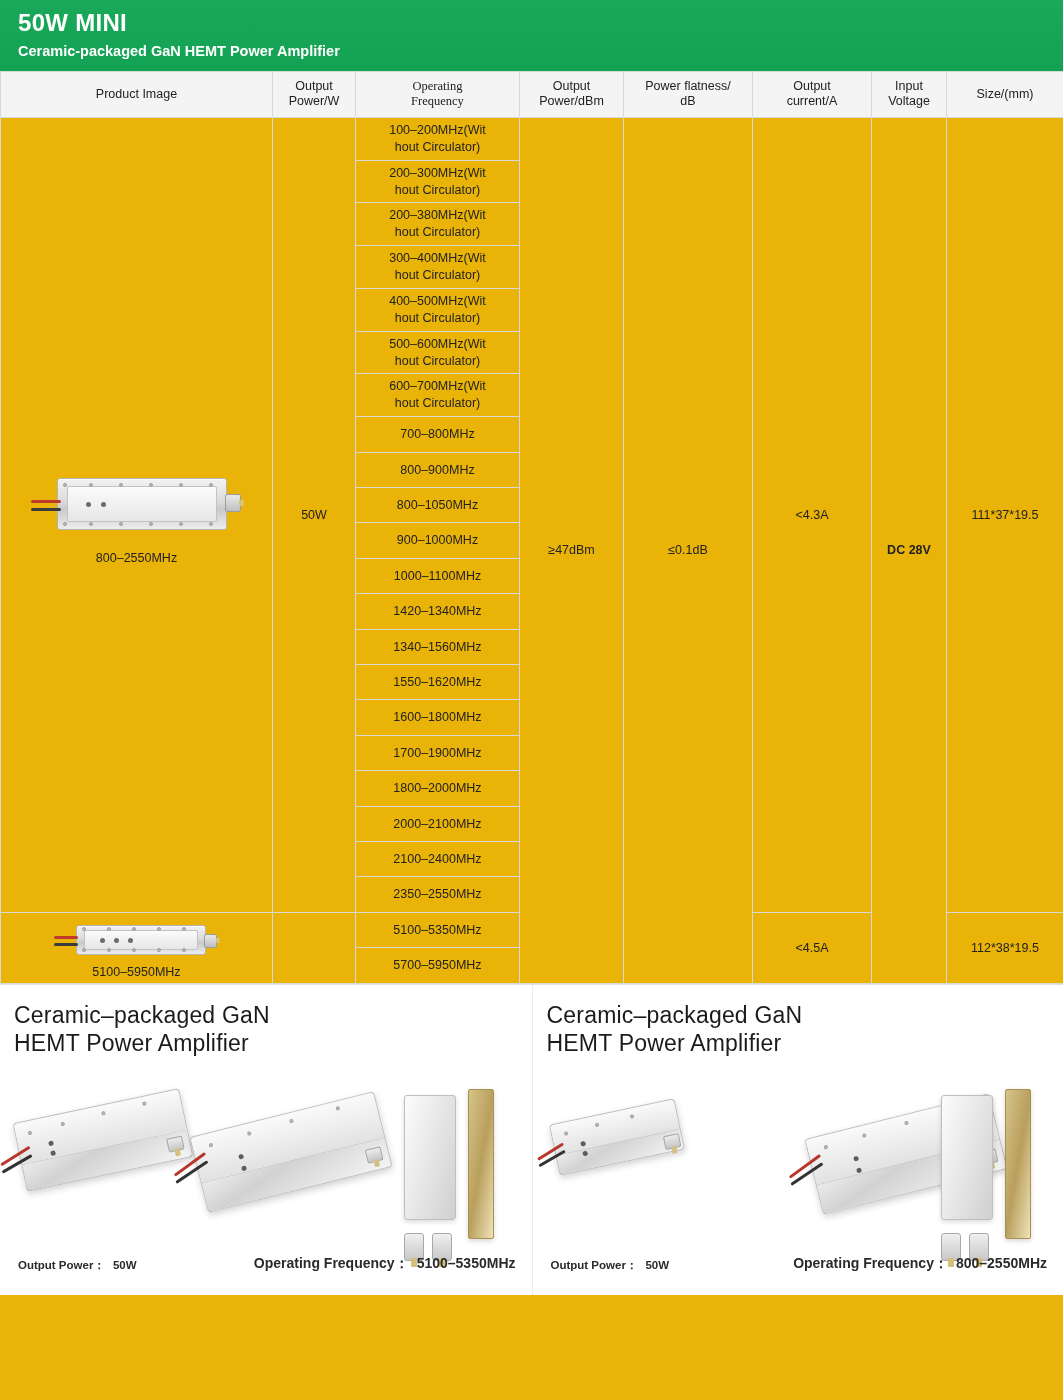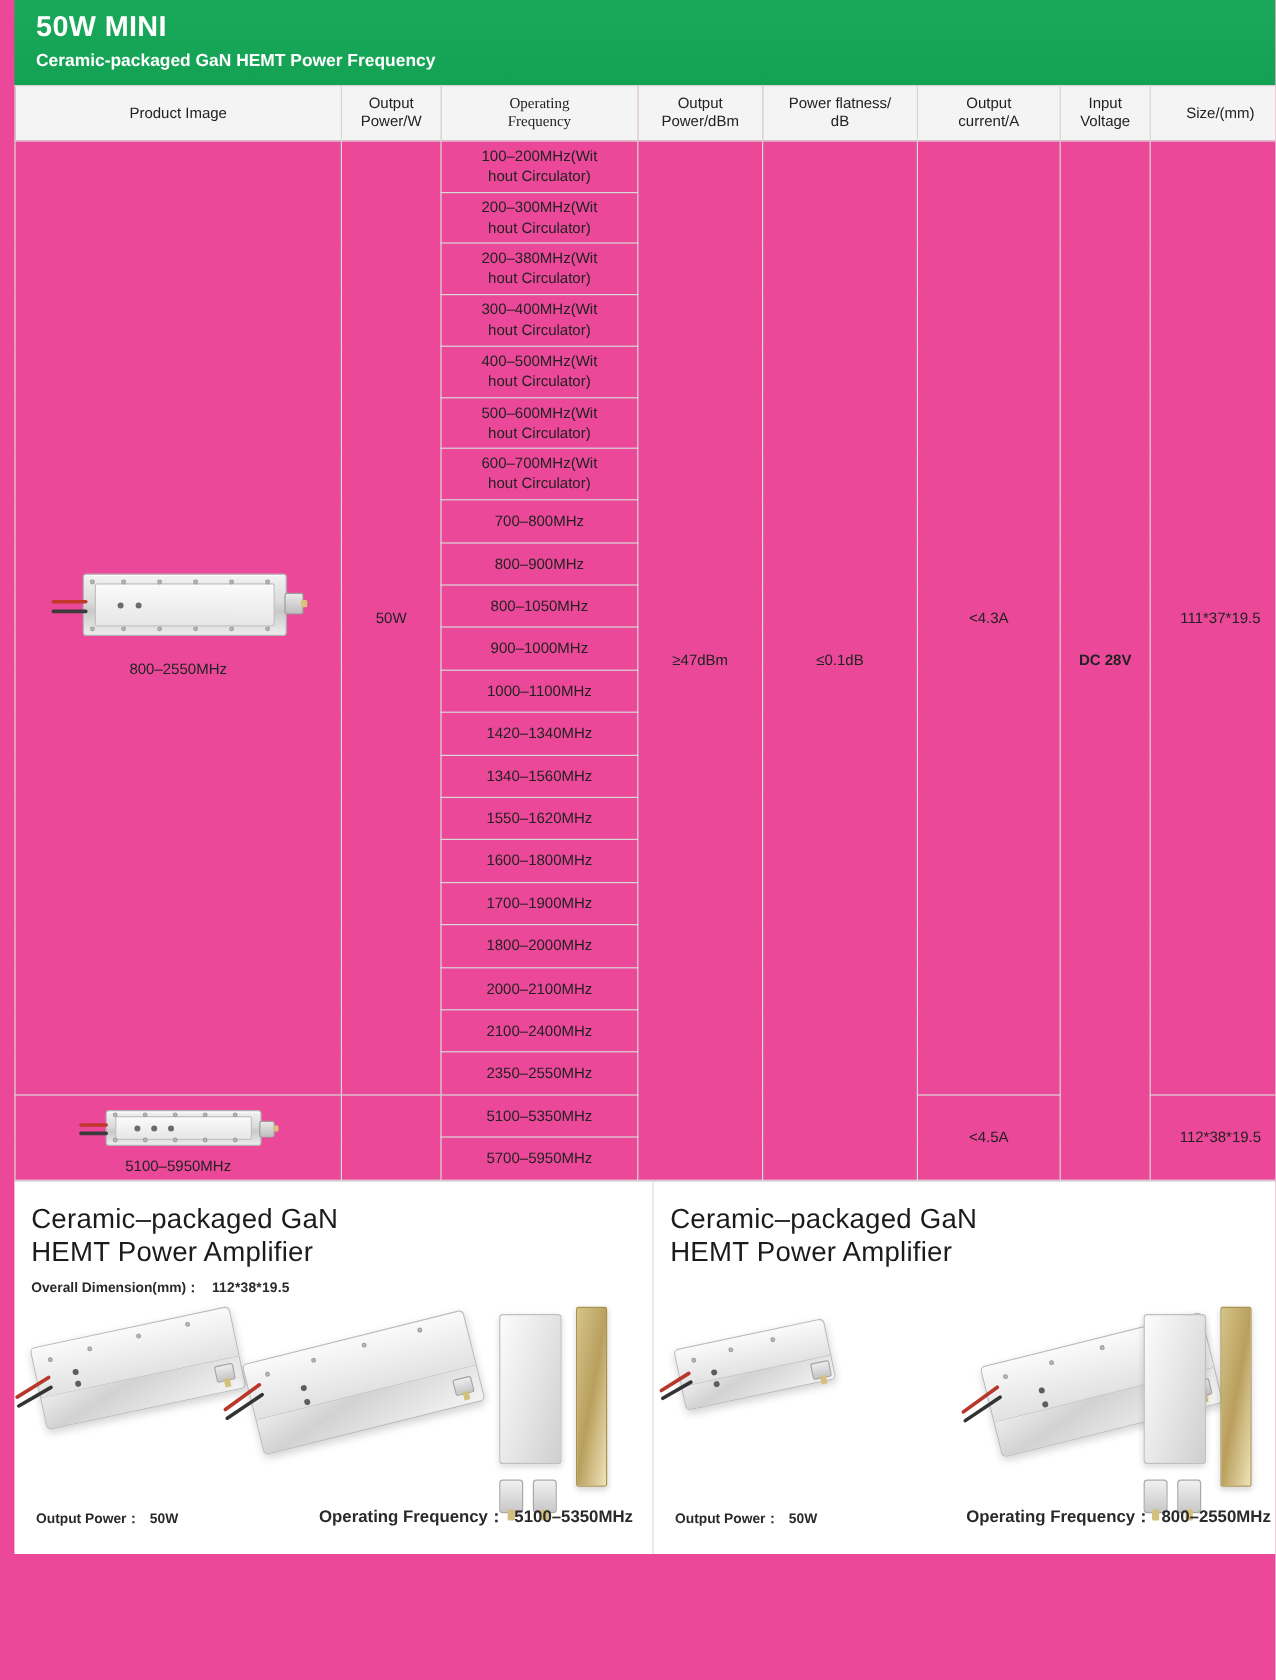--- a/index.html
+++ b/index.html
@@ -5,23 +5,22 @@
   * { box-sizing: border-box; }
   html, body {
     margin: 0; padding: 0;
     background: #ffffff;
     font-family: "Liberation Sans", sans-serif;
   }
   .page {
     width: 1063px;
     min-height: 1400px;
     position: relative;
-    background: #ec4899;
+    background: #eab308;
     overflow: hidden;
-    padding-left: 12px;
   }
 
   
   .banner {
     background: #18a558;
     background: linear-gradient(180deg, #1aa95a 0%, #13a154 100%);
     color: #ffffff;
     padding: 9px 18px 11px 18px;
   }
   .banner-title {
@@ -256,21 +255,21 @@
     width: 5px; height: 7px; background: #d5bf7d;
   }
 </style>
 </head>
 <body>
 
 <div class="page">
 
   <div class="banner">
     <div class="banner-title">50W MINI</div>
-    <div class="banner-sub">Ceramic-packaged GaN HEMT Power Frequency</div>
+    <div class="banner-sub">Ceramic-packaged GaN HEMT Power Amplifier</div>
   </div>
 
   <table class="spec">
     <thead>
       <tr>
         <th class="col-img">Product Image</th>
         <th class="col-powerw">Output<br>Power/W</th>
         <th class="col-freq">Operating<br>Frequency</th>
         <th class="col-dbm">Output<br>Power/dBm</th>
         <th class="col-flat">Power flatness/<br>dB</th>
@@ -418,23 +417,20 @@
 
     </tbody>
   </table>
 
   <div class="bottom">
 
     <div class="panel">
       <div class="panel-title">
         <span>Ceramic–packaged GaN</span><br>
         <span>HEMT Power Amplifier</span>
-      </div>
-      <div class="panel-dim">
-        <span>Overall Dimension(mm)：</span><span class="val">112*38*19.5</span>
       </div>
 
       <div class="photo-area">
         <div class="mod3d" style="left:18px;top:120px;">
           <div class="face"></div>
           <div class="scr" style="left:12px;top:10px;"></div>
           <div class="scr" style="left:46px;top:8px;"></div>
           <div class="scr" style="left:88px;top:6px;"></div>
           <div class="scr" style="left:130px;top:5px;"></div>
           <div class="blkdot" style="left:30px;top:24px;"></div>

